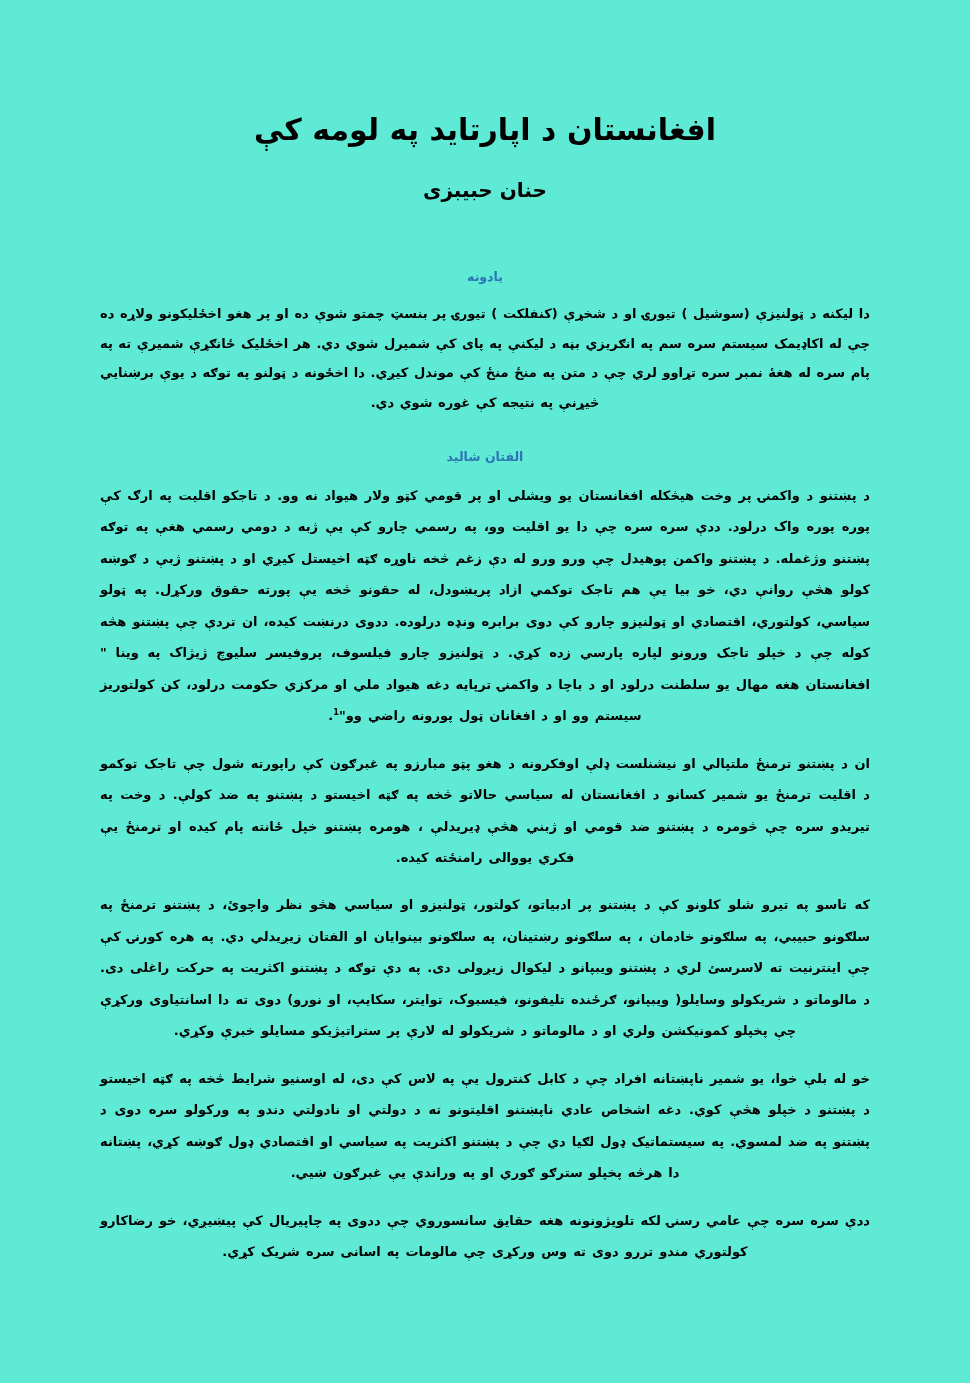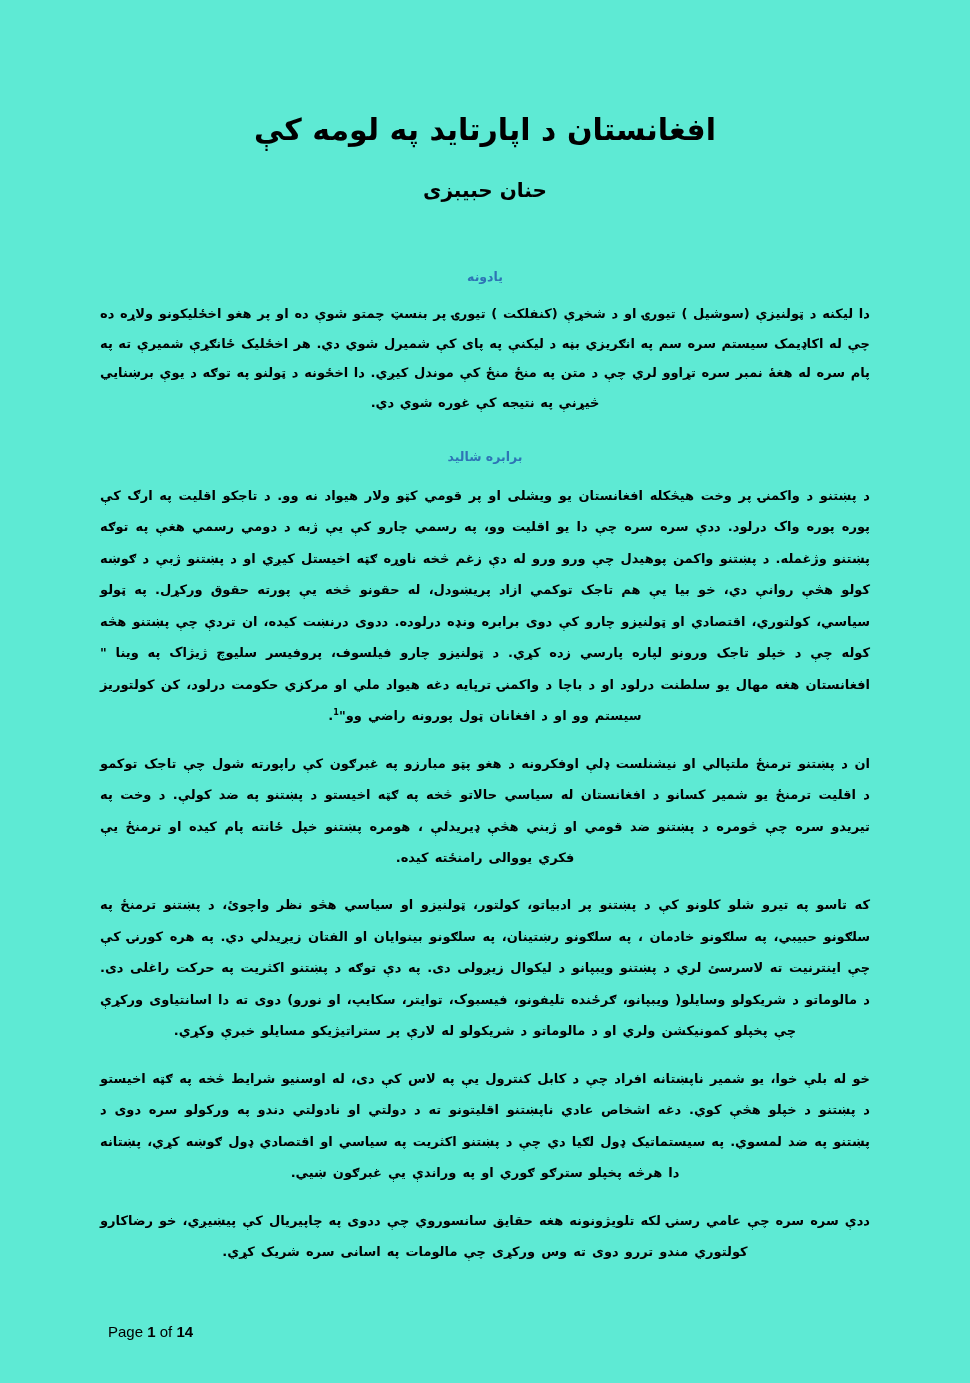--- a/index.html
+++ b/index.html
@@ -116,33 +116,27 @@
   <div class="content">
 
     <h1 class="doc-title">افغانستان د اپارتاید په لومه کې</h1>
 
     <p class="doc-author">حنان حبيبزی</p>
 
     <h2 class="section-heading heading-notes">یادونه</h2>
 
     <p class="note-para">دا لیکنه د ټولنیزې (سوشیل ) تیورۍ او د شخړې (کنفلکت ) تیورۍ پر بنسټ چمتو شوې ده او پر هغو اخځلیکونو ولاړه ده چې له اکاډیمک سیستم سره سم په انګریزي بڼه د لیکنې په پای کې شمیرل شوي دي. هر اخځلیک ځانګړې شمیرې ته په پام سره له هغهٔ نمبر سره تړاوو لري چې د متن په منځ منځ کې موندل کیږي. دا اخځونه د ټولنو په توګه د یوې برښنایي څیړنې په نتیجه کې غوره شوي دي.</p>
 
-    <h2 class="section-heading heading-history">برابره شالید</h2>
+    <h2 class="section-heading heading-history">الفتان شالید</h2>
 
     <p class="body-para first"><span>د پښتنو د واکمنۍ پر وخت هیڅکله افغانستان یو ویشلی او پر قومي کټو ولار هیواد نه وو. د تاجکو اقلیت په ارګ کې پوره پوره واک درلود. ددې سره سره چې دا یو اقلیت وو، په رسمي چارو کې یې ژبه د دومي رسمي هغې په توګه پښتنو وژغمله. د پښتنو واکمن پوهیدل چې ورو ورو له دې زغم څخه ناوړه ګټه اخیستل کیږي او د پښتنو ژبې د ګوښه کولو هڅې روانې دي، خو بیا یې هم تاجک توکمي ازاد پریښودل، له حقونو څخه یې پورته حقوق ورکړل. په ټولو سیاسي، کولتوري، اقتصادي او ټولنیزو چارو کې دوی برابره ونډه درلوده. ددوی درنښت کیده، ان تردې چې پښتنو هڅه کوله چې د خپلو تاجک ورونو لپاره پارسي زده کړي. د ټولنیزو چارو فیلسوف، پروفیسر سلیوچ ژیژاک په وینا " افغانستان هغه مهال یو سلطنت درلود او د باچا د واکمنۍ ترپایه دغه هیواد ملي او مرکزي حکومت درلود، کن کولتوریز سیستم وو او د افغانان ټول پورونه راضي وو"</span><sup class="footnote-ref">1</sup>.</p>
 
     <p class="body-para">ان د پښتنو ترمنځ ملتپالي او نیشنلست ډلې اوفکرونه د هغو پټو مبارزو په غبرګون کې راپورته شول چې تاجک توکمو د اقلیت ترمنځ یو شمیر کسانو د افغانستان له سیاسي حالاتو څخه په ګټه اخیستو د پښتنو په ضد کولې. د وخت په تیریدو سره چې څومره د پښتنو ضد قومي او ژبني هڅې ډیریدلې ، هومره پښتنو خپل ځانته پام کیده او ترمنځ یې فکري یووالی رامنځته کیده.</p>
 
     <p class="body-para">که تاسو په تیرو شلو کلونو کې د پښتنو پر ادبیاتو، کولتور، ټولنیزو او سیاسي هڅو نظر واچوئ، د پښتنو ترمنځ په سلګونو حبیبي، په سلګونو خادمان ، په سلګونو رښتینان، په سلګونو بینوایان او الفتان زیږیدلي دي. په هره کورنۍ کې چې اینترنیت ته لاسرسئ لري د پښتنو ویبپانو د لیکوال زیږولی دی. په دې توګه د پښتنو اکثریت په حرکت راغلی دی. د مالوماتو د شریکولو وسایلو( ویبپانو، ګرځنده تلیفونو، فیسبوک، توایتر، سکایپ، او نورو) دوی ته دا اسانتیاوی ورکړې چې پخپلو کمونیکشن ولري او د مالوماتو د شریکولو له لارې پر ستراتیژیکو مسایلو خبرې وکړي.</p>
 
     <p class="body-para">خو له بلې خوا، یو شمیر ناپښتانه افراد چې د کابل کنترول یې په لاس کې دی، له اوسنیو شرایط څخه په ګټه اخیستو د پښتنو د خپلو هڅې کوي. دغه اشخاص عادي ناپښتنو اقلیتونو ته د دولتي او نادولتي دندو په ورکولو سره دوی د پښتنو په ضد لمسوي. په سیستماتیک ډول لګیا دي چې د پښتنو اکثریت په سیاسي او اقتصادي ډول ګوښه کړي، پښتانه دا هرڅه پخپلو سترګو ګوري او په وراندې یې غبرګون ښیي.</p>
 
     <p class="body-para">ددې سره سره چې عامي رسنۍ لکه تلویژونونه هغه حقایق سانسوروي چې ددوی په چاپیریال کې پیښیږي، خو رضاکارو کولتوري مندو تررو دوی ته وس ورکړی چې مالومات په اسانی سره شریک کړي.</p>
 
   </div>
 
-  <div class="page-footer">
-    <span class="lbl">Page</span>
-    <span class="num">1</span>
-    <span class="lbl">of</span>
-    <span class="num">14</span>
-  </div>
 </div>
 
 </body></html>

